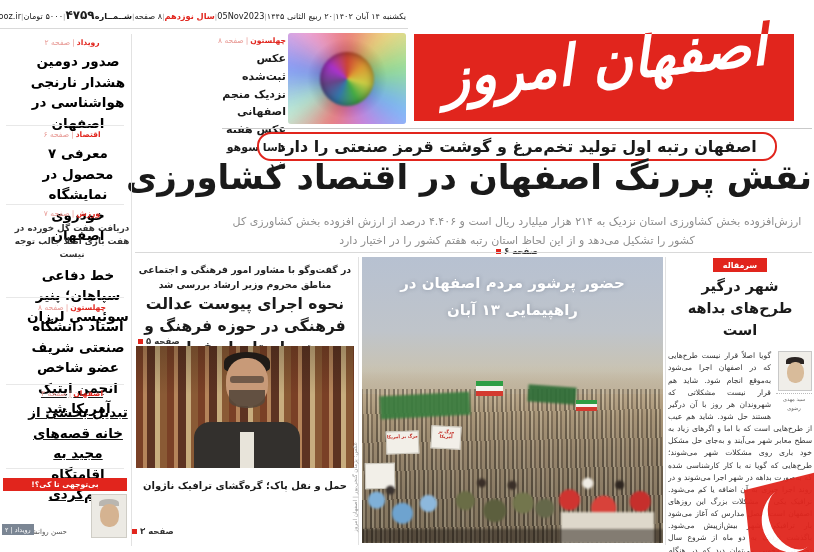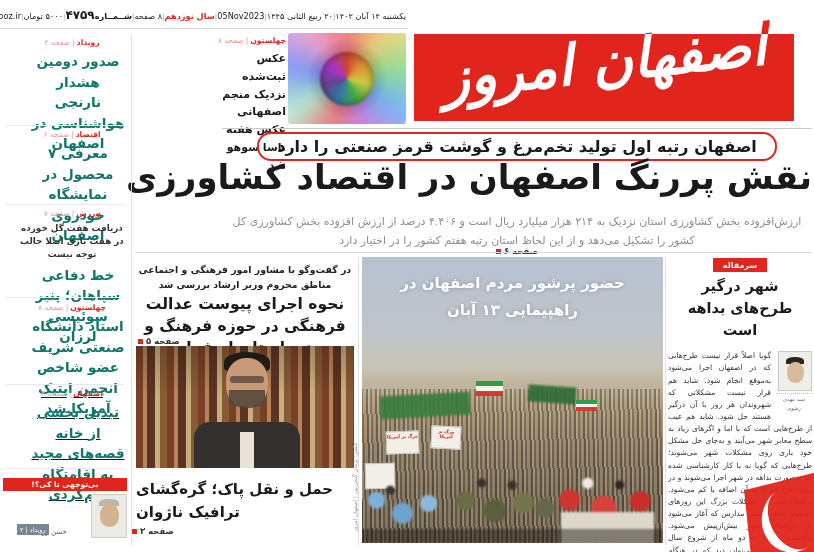--- a/index.html
+++ b/index.html
@@ -55,51 +55,51 @@
   .kicker-box{border:2px solid #e1251d;border-radius:14px;padding:3px 18px;font-size:16px;font-weight:bold;white-space:nowrap;}
   .lead-headline{position:absolute;left:222px;top:157px;width:590px;text-align:center;
                  font-size:34px;font-weight:900;letter-spacing:-1px;white-space:nowrap;}
   .lead-subhead{position:absolute;left:227px;top:213px;width:580px;text-align:center;
                 font-size:11px;color:#8d8d8d;line-height:1.7;}
   .pagemark{display:flex;align-items:center;gap:3px;font-size:8.5px;color:#333;font-weight:bold;}
   .pagemark .sq{width:5px;height:5px;background:#e1251d;display:inline-block;}
   .lead-page{position:absolute;left:222px;top:246px;width:590px;justify-content:center;}
 
   
-  .side-item{position:absolute;left:0;width:144px;text-align:center;padding:0 19px;box-sizing:border-box;}
+  .side-item{position:absolute;left:0;width:144px;text-align:center;padding:0 13px;box-sizing:border-box;}
   .side-item .slabel{display:block;margin-bottom:4px;}
-  .side-headline{font-weight:bold;font-size:13.5px;line-height:1.52;color:#0f766e;margin-left:12px;}
+  .side-headline{font-weight:bold;font-size:13.5px;line-height:1.52;color:#000000;margin-left:12px;}
   .side-kicker{font-weight:bold;font-size:8.8px;color:#333;line-height:1.5;margin-bottom:3px;}
   .note-banner{position:absolute;left:3px;top:478px;width:124px;height:13px;background:#e1251d;
                color:#fff;font-size:7.6px;font-weight:bold;text-align:center;line-height:13px;}
   .note-row{position:absolute;left:3px;top:494px;width:124px;display:flex;gap:4px;align-items:flex-start;}
   .oldman{width:36px;height:44px;background:#eceae4;border:1px solid #cfcdc6;box-sizing:border-box;flex:0 0 auto;}
   .om-hair{margin:4px auto 0;width:20px;height:7px;background:#b9b6b0;border-radius:50% 50% 0 0;}
   .om-face{margin:-2px auto 0;width:19px;height:23px;background:#d5b391;border-radius:46%;}
   .note-headline{flex:1;font-weight:bold;font-size:12.5px;line-height:1.35;text-align:center;padding-top:3px;}
   .note-byline{position:absolute;left:26px;top:528px;font-size:7px;color:#555;}
-  .note-badge{position:absolute;left:17px;top:524px;background:#7b8694;color:#fff;font-size:6.4px;padding:1.5px 3px;text-align:right;}
+  .note-badge{position:absolute;left:2px;top:524px;background:#7b8694;color:#fff;font-size:6.4px;padding:1.5px 3px;text-align:right;}
 
   
   .culture-kicker{position:absolute;left:136px;top:263px;width:218px;text-align:center;
                   font-size:9.4px;font-weight:bold;color:#222;line-height:1.55;}
   .culture-headline{position:absolute;left:136px;top:293px;width:218px;text-align:center;
                     font-size:15.5px;font-weight:900;line-height:1.42;}
   .culture-page{position:absolute;left:138px;top:336px;}
   .portrait{position:absolute;left:136px;top:346px;width:218px;height:122px;overflow:hidden;
             background:repeating-linear-gradient(90deg,#7a4026 0 7px,#b5845a 7px 11px,#5d3322 11px 19px,#c8ad7e 19px 24px,#8a5a35 24px 31px);}
   .portrait .shade{position:absolute;inset:0;background:linear-gradient(180deg,rgba(30,20,10,.25),rgba(30,20,10,0) 40%);}
   .p-hair{position:absolute;left:88px;top:6px;width:46px;height:20px;background:#201b17;border-radius:50% 50% 20% 20%;}
   .p-head{position:absolute;left:90px;top:12px;width:42px;height:48px;background:#c89a78;border-radius:46% 46% 42% 42%;}
   .p-glasses{position:absolute;left:94px;top:30px;width:34px;height:7px;background:rgba(25,25,25,.5);border-radius:3px;}
   .p-beard{position:absolute;left:93px;top:44px;width:36px;height:18px;background:#57483b;border-radius:0 0 46% 46%;opacity:.9;}
   .p-body{position:absolute;left:58px;bottom:0;width:106px;height:46px;background:#33302d;border-radius:16px 16px 0 0;}
   .p-shirt{position:absolute;left:104px;bottom:0;width:14px;height:36px;background:#e8e4da;}
-  .transport-headline{position:absolute;left:136px;top:478px;width:218px;text-align:left;
-                      font-size:15px;font-weight:900;line-height:1.5;}
+  .transport-headline{position:absolute;left:136px;top:478px;width:218px;text-align:center;
+                      font-size:10px;font-weight:900;line-height:1.5;}
   .transport-page{position:absolute;left:132px;top:526px;}
 
   
   .rally{position:absolute;left:362px;top:257px;width:301px;height:286px;overflow:hidden;
          background:linear-gradient(180deg,#b7c1d1 0%,#bfc4ca 26%,#c9c3b2 40%,#bdab8e 48%,#a08e72 56%,#857660 68%,#6f6351 82%,#5f5645 100%);}
   .r-caption{position:absolute;left:50%;top:13px;transform:translateX(-50%);width:225px;text-align:center;
              color:#fff;font-weight:bold;font-size:15px;line-height:1.8;text-shadow:0 0 4px rgba(60,70,90,.35);}
   .r-crowd{position:absolute;left:0;right:0;top:46%;bottom:0;
            background:repeating-linear-gradient(88deg,rgba(52,44,34,.45) 0 2px,rgba(214,200,172,.4) 2px 4px,rgba(90,76,60,.45) 4px 6px,rgba(180,160,130,.4) 6px 9px);
            filter:blur(.6px);}

